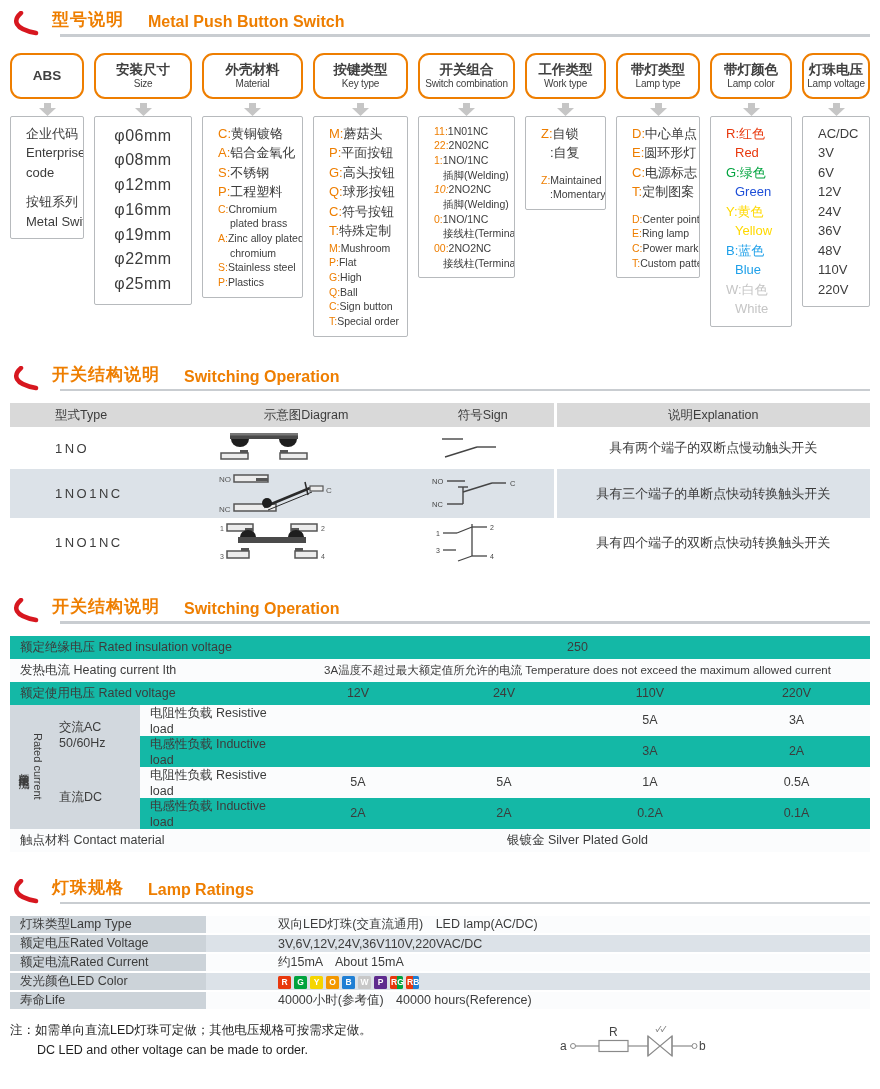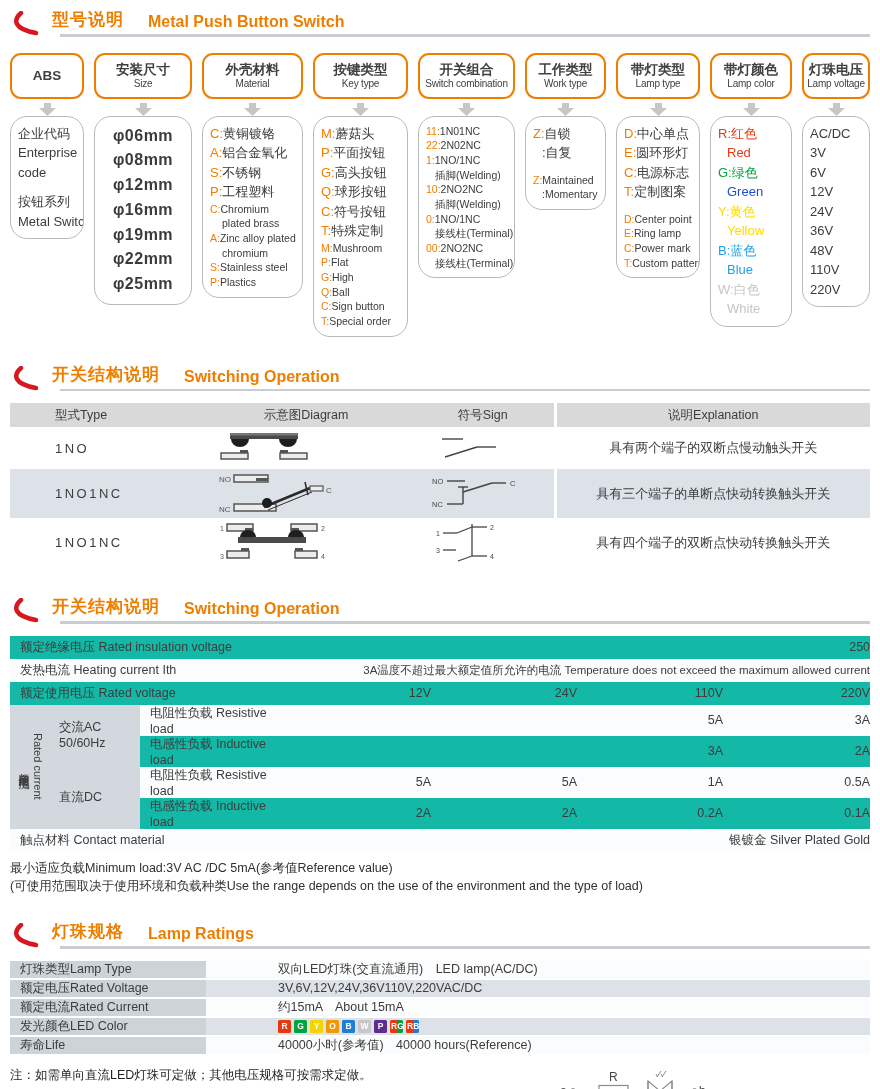--- a/index.html
+++ b/index.html
@@ -16,22 +16,22 @@
 
   
   .model-grid { display:grid; grid-template-columns:74px 98px 101px 95px 97px 81px 84px 82px 68px;
                 column-gap:10px; margin-top:16px; align-items:start; }
   .mcol { display:flex; flex-direction:column; }
   .hdr-box { border:2px solid #ee7e00; border-radius:11px; background:#fff; height:46px;
              display:flex; flex-direction:column; justify-content:center; text-align:center; padding:2px 1px; }
   .hdr-zh { font-size:13.5px; font-weight:bold; color:#404040; line-height:1.15; }
   .hdr-en { font-size:10px; color:#404040; line-height:1.15; letter-spacing:-0.2px; }
   .arrow { text-align:center; height:17px; padding-top:3px; }
-  .content-box { border:1.5px solid #b7babd; border-radius:17px; background:#fff; padding:7px 7px; overflow:hidden; }
-  .content-box.ctr { text-align:center;font-weight:bold; }
+  .content-box { border:1.5px solid #b7babd; border-radius:2px; background:#fff; padding:7px 15px; overflow:hidden; }
+  .content-box.ctr { text-align:center; }
   .ln { font-size:13px; line-height:1.5; white-space:nowrap; }
   .ln.big { font-size:16px; line-height:1.55; letter-spacing:0.5px; }
   .ln.sm { font-size:10.5px; line-height:1.4; }
   .ln.ind { padding-left:12px; }
   .ln.ind2 { padding-left:9px; }
   .ln.gap { height:10px; }
 
   
   table { border-collapse:collapse; table-layout:fixed; }
   .sw-table { width:860px; margin-top:12px; font-size:13px; }
@@ -43,21 +43,21 @@
   .sw-table .expl { text-align:center; }
   .sw-table tr.alt { background:#dce2e8; }
   .sw-table th:nth-child(4), .sw-table td:nth-child(4) { border-left:3px solid #fff; }
 
   
   .rt { width:860px; margin-top:12px; font-size:12.5px; }
   .rt td { height:23px; vertical-align:middle; }
   .rt tr.alt td { background:#14b8a6; }
   .rt tr.plain td { background:#fbfcfd; }
   .rt .lbl { text-align:left; padding-left:10px; }
-  .rt .ctr { text-align:right; }
+  .rt .ctr { text-align:center; }
   .rt td.grp { background:#d2d8de !important; text-align:left; padding-left:9px; line-height:1.25; }
   .rt td.vert { background:#d2d8de !important; }
   .vert-wrap { display:flex; justify-content:center; align-items:center; gap:1px; }
   .v-zh { writing-mode:vertical-lr; text-orientation:upright; font-size:11px; letter-spacing:1px; }
   .v-en { writing-mode:vertical-lr; font-size:11px; }
   .rt-notes { margin-top:7px; font-size:12.5px; line-height:1.5; color:#303030; }
 
   
   .lt { width:860px; margin-top:12px; font-size:12.5px; }
   .lt td { height:17px; border-bottom:2.5px solid #fff; vertical-align:middle; }
@@ -175,21 +175,21 @@
           <div class="hdr-en">Switch combination</div>
         </div>
         <div class="arrow"><svg width="17" height="13" viewBox="0 0 17 13">
             <path d="M5,0 h7 v5 h5 l-8.5,8 -8.5,-8 h5 z" fill="#c6c6c6"></path>
           </svg></div>
         <div class="content-box">
           <div class="ln sm"><span style="color: rgb(238, 126, 0);">11:</span><span>1N01NC</span></div>
           <div class="ln sm"><span style="color: rgb(238, 126, 0);">22:</span><span>2N02NC</span></div>
           <div class="ln sm"><span style="color: rgb(238, 126, 0);">1:</span><span>1NO/1NC</span></div>
           <div class="ln sm ind2"><span>插脚(Welding)</span></div>
-          <div class="ln sm"><span style="color: rgb(238, 126, 0);">10:</span><span>2NO2NC</span></div>
+          <div class="ln sm"><span style="color: rgb(238, 126, 0); font-style: italic;">10:</span><span>2NO2NC</span></div>
           <div class="ln sm ind2"><span>插脚(Welding)</span></div>
           <div class="ln sm"><span style="color: rgb(238, 126, 0);">0:</span><span>1NO/1NC</span></div>
           <div class="ln sm ind2"><span>接线柱(Terminal)</span></div>
           <div class="ln sm"><span style="color: rgb(238, 126, 0);">00:</span><span>2NO2NC</span></div>
           <div class="ln sm ind2"><span>接线柱(Terminal)</span></div>
         </div>
       </div>
       <div class="mcol">
         <div class="hdr-box">
           <div class="hdr-zh">工作类型</div>
@@ -451,24 +451,20 @@
       <td class="ctr">0.2A</td>
       <td class="ctr">0.1A</td>
     </tr>
     <tr class="plain">
       <td colspan="3" class="lbl">触点材料 Contact material</td>
       <td colspan="4" class="ctr">银镀金 Silver Plated Gold</td>
     </tr>
   </tbody>
     </table>
 
-  <div class="rt-notes">
-    <div>最小适应负载Minimum load:3V AC /DC 5mA(参考值Reference value)</div>
-    <div>(可使用范围取决于使用环境和负载种类Use the range depends on the use of the environment and the type of load)</div>
-  </div>
 
   <div class="section-head" style="margin-top:24px;">
     <svg class="swoosh" width="36" height="26" viewBox="0 0 36 26">
       <path d="M11,2 C3,9 3.5,18 26,22" stroke="#D7171F" stroke-width="4.5" fill="none" stroke-linecap="round"></path>
     </svg>
     <span class="head-zh">灯珠规格</span>
     <span class="head-en">Lamp Ratings</span>
   </div>
   <div class="head-rule"></div>
 

